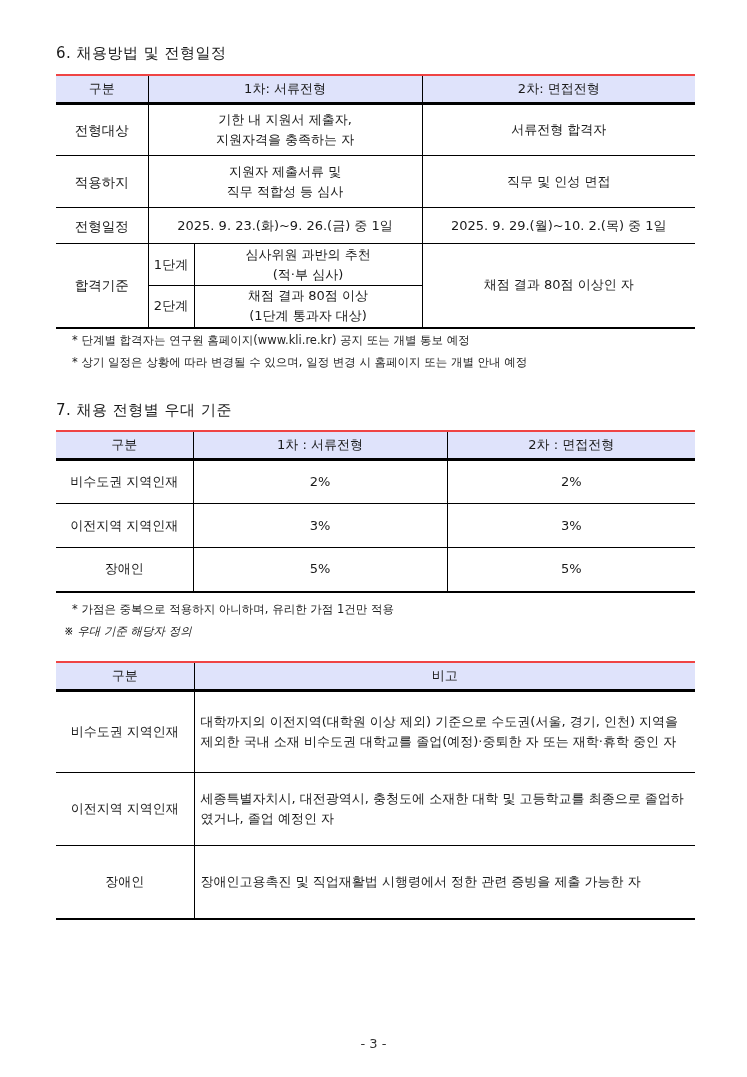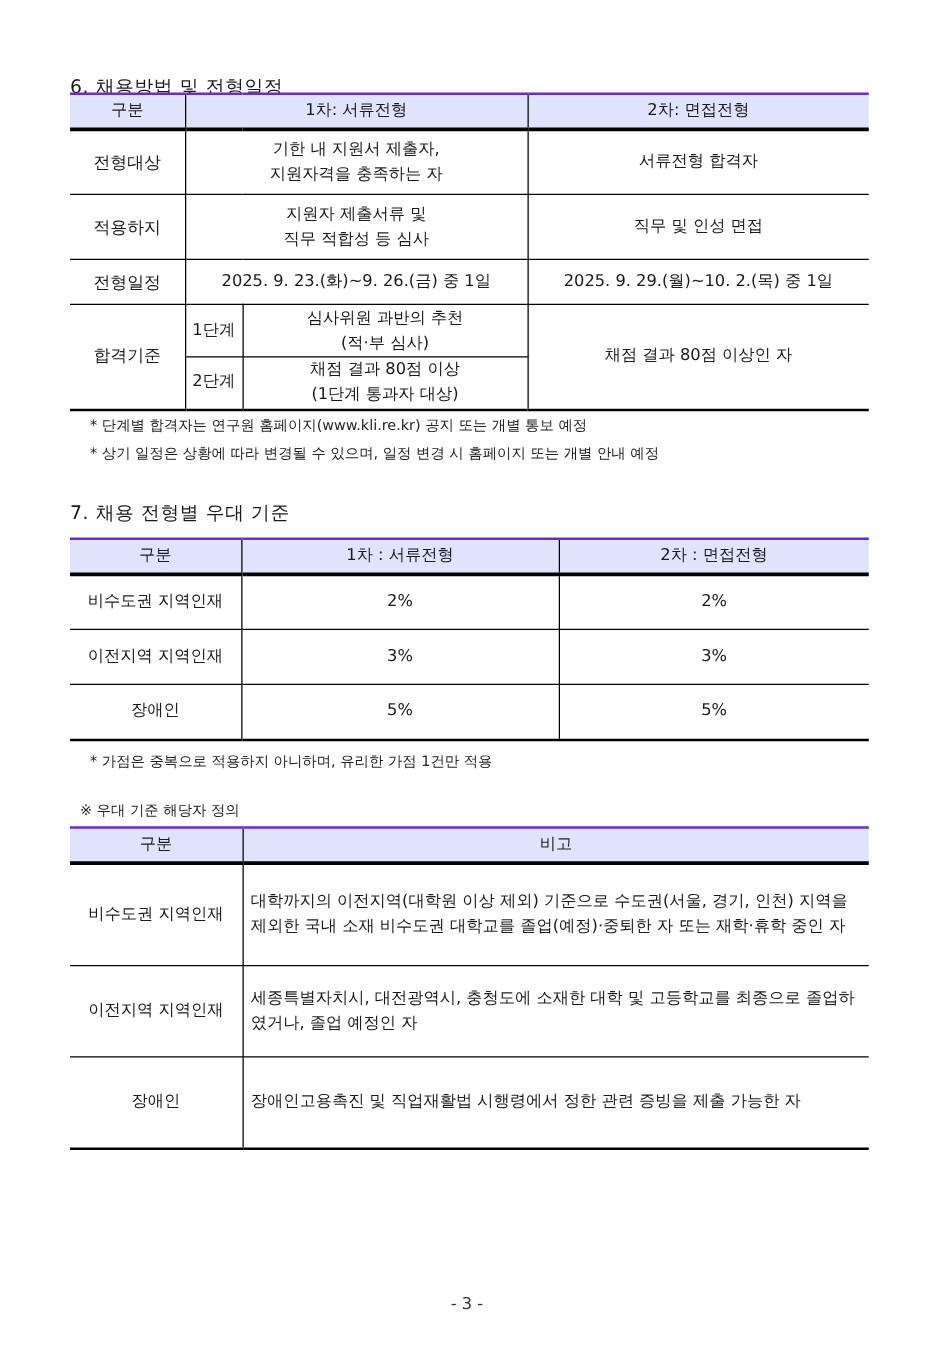--- a/index.html
+++ b/index.html
@@ -12,21 +12,21 @@
       position: absolute; left: 56px; font-size: 15px; letter-spacing: 0.5px;
       font-family: "DejaVu Sans", "Liberation Sans", sans-serif;
     }
     table { position: absolute; border-collapse: collapse; table-layout: fixed; }
     td, th {
       border: 1px solid #000; text-align: center; vertical-align: middle;
       font-weight: normal; font-size: 13px; line-height: 20px; padding: 0 4px;
       font-family: "DejaVu Sans", "Liberation Sans", sans-serif;
     }
     th { background: #dfe3fb; height: 26px; }
-    thead tr th { border-bottom: 3px solid #000; border-top: 2px solid #6d28d9; }
+    thead tr th { border-bottom: 3px solid #000; border-top: 2px solid #ef4444; }
     tr.last td { border-bottom: 2px solid #000; }
     td:first-child, th:first-child { border-left: none; }
     td:last-child, th:last-child { border-right: none; }
     .lbl { font-size: 13.5px; }
     .note {
       position: absolute; left: 72px; font-size: 11.5px; color: #222;
       font-family: "DejaVu Sans", "Liberation Sans", sans-serif;
     }
     .subnote {
       position: absolute; left: 64px; font-size: 11.5px; color: #222;
@@ -36,21 +36,21 @@
     .page-num {
       position: absolute; left: 0; width: 747px; top: 1036px; text-align: center;
       font-size: 13px; color: #333;
       font-family: "DejaVu Sans", "Liberation Sans", sans-serif;
     }
     .ml { white-space: pre-line; }
   </style>
 </head>
 <body>
 
-<div class="section-title" style="top:60px;">6. 채용방법 및 전형일정</div>
+<div class="section-title" style="top:44px;">6. 채용방법 및 전형일정</div>
 
 <table style="left:56px; top:74px; width:639px;">
   <colgroup>
       <col style="width:92px">
       <col style="width:46px">
       <col style="width:228px">
       <col style="width:273px">
     </colgroup>
   <thead>
     <tr>
@@ -124,21 +124,21 @@
     <tr class="last" style="height:44px;">
       <td>장애인</td>
       <td>5%</td>
       <td>5%</td>
     </tr>
   </tbody>
 </table>
 
 <div class="note" style="top:602px;">* 가점은 중복으로 적용하지 아니하며, 유리한 가점 1건만 적용</div>
 
-<div class="subnote" style="top:641px;">※ 우대 기준 해당자 정의</div>
+<div class="subnote" style="top:624px;font-style:italic;">※ 우대 기준 해당자 정의</div>
 
 <table style="left:56px; top:661px; width:639px;">
   <colgroup>
       <col style="width:138px">
       <col style="width:501px">
     </colgroup>
   <thead>
     <tr>
       <th>구분</th>
       <th>비고</th>

